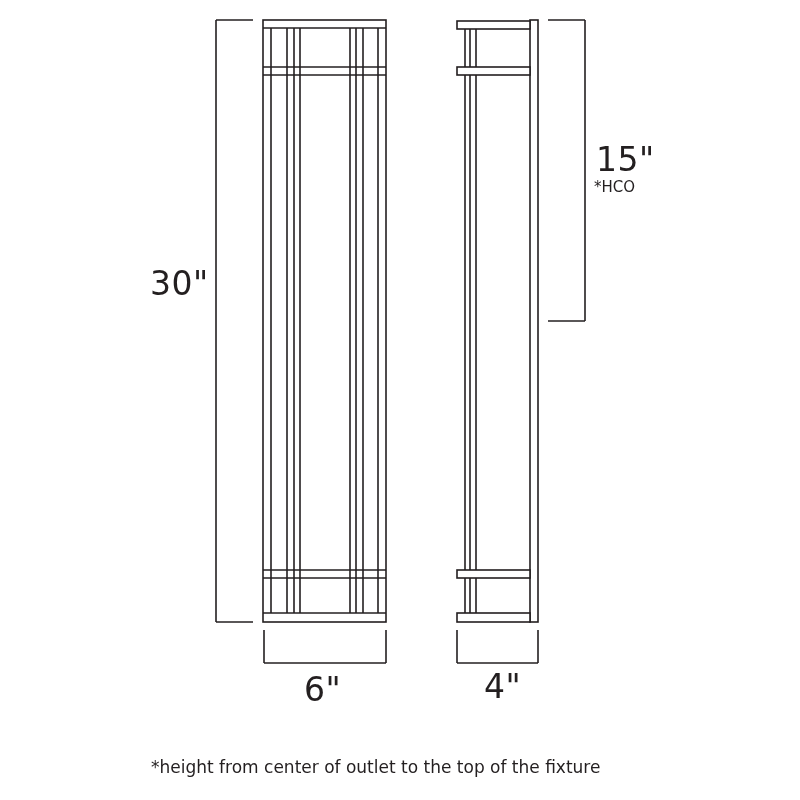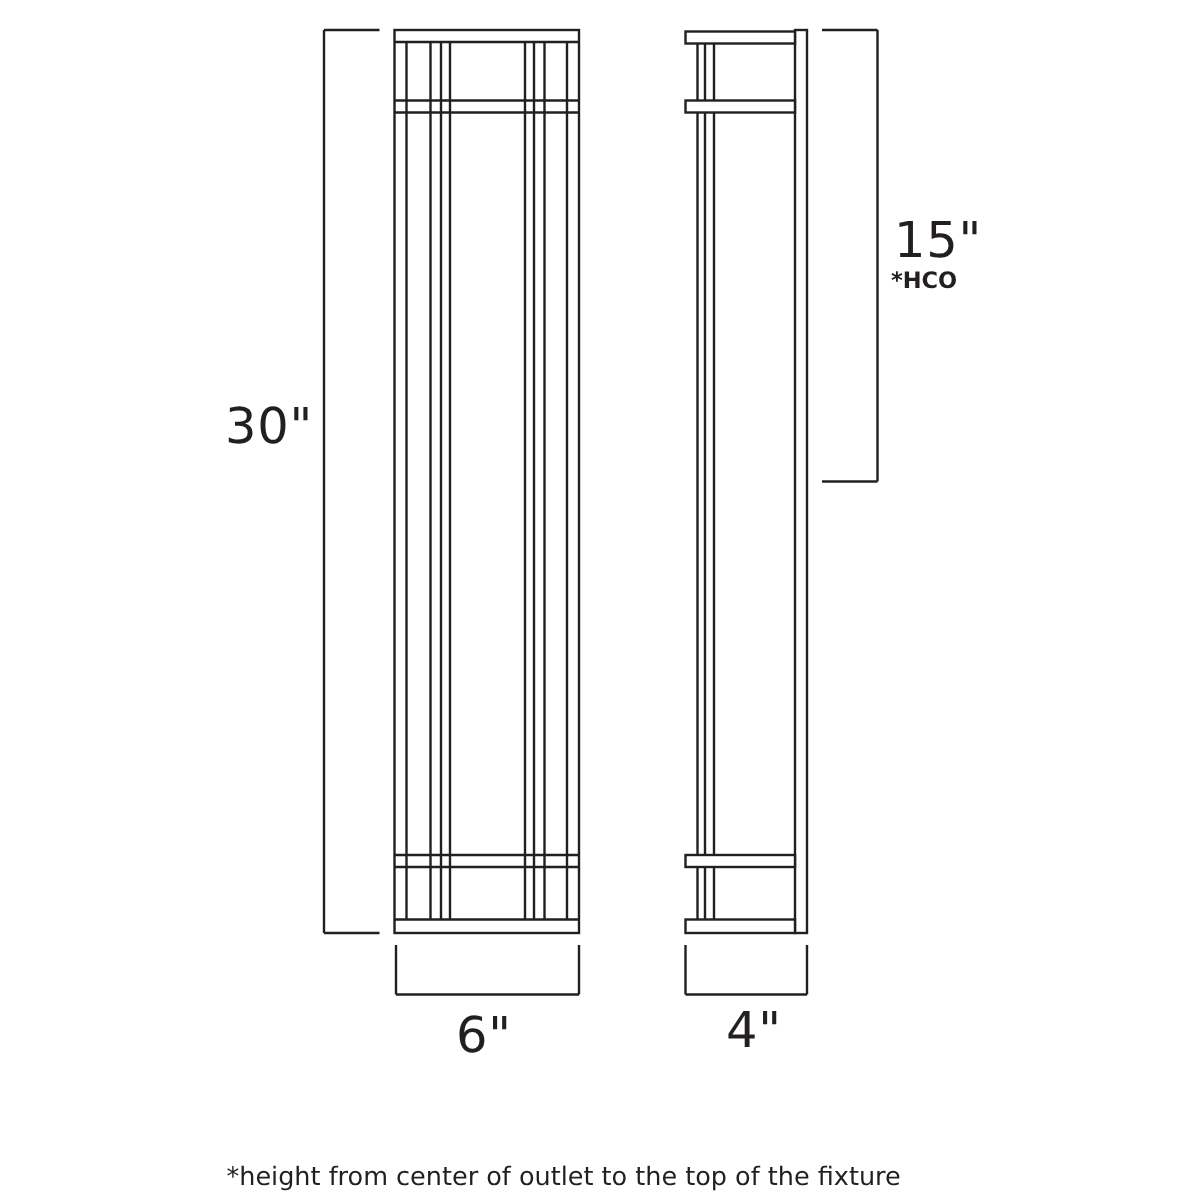--- a/index.html
+++ b/index.html
@@ -81,19 +81,19 @@
   <g>
     <line class="dim" x1="457" y1="630" x2="457" y2="663"></line>
     <line class="dim" x1="457" y1="663" x2="538" y2="663"></line>
     <line class="dim" x1="538" y1="630" x2="538" y2="663"></line>
   </g>
 </svg>
 
 <div class="label big" style="left:150px; top:267px;">30"</div>
 
 <div class="label big" style="left:596px; top:143px;">15"</div>
-<div class="label small" style="left:594px; top:180px;font-weight:bold;">*HCO</div>
+<div class="label small" style="left:594px; top:180px;">*HCO</div>
 
 <div class="label big" style="left:304px; top:673px;">6"</div>
 
 <div class="label big" style="left:484px; top:670px;">4"</div>
 
-<div class="label note" style="left:151px; top:777px;">*height from center of outlet to the top of the fixture</div>
+<div class="label note" style="left:151px; top:759px;">*height from center of outlet to the top of the fixture</div>
 
 </body></html>

